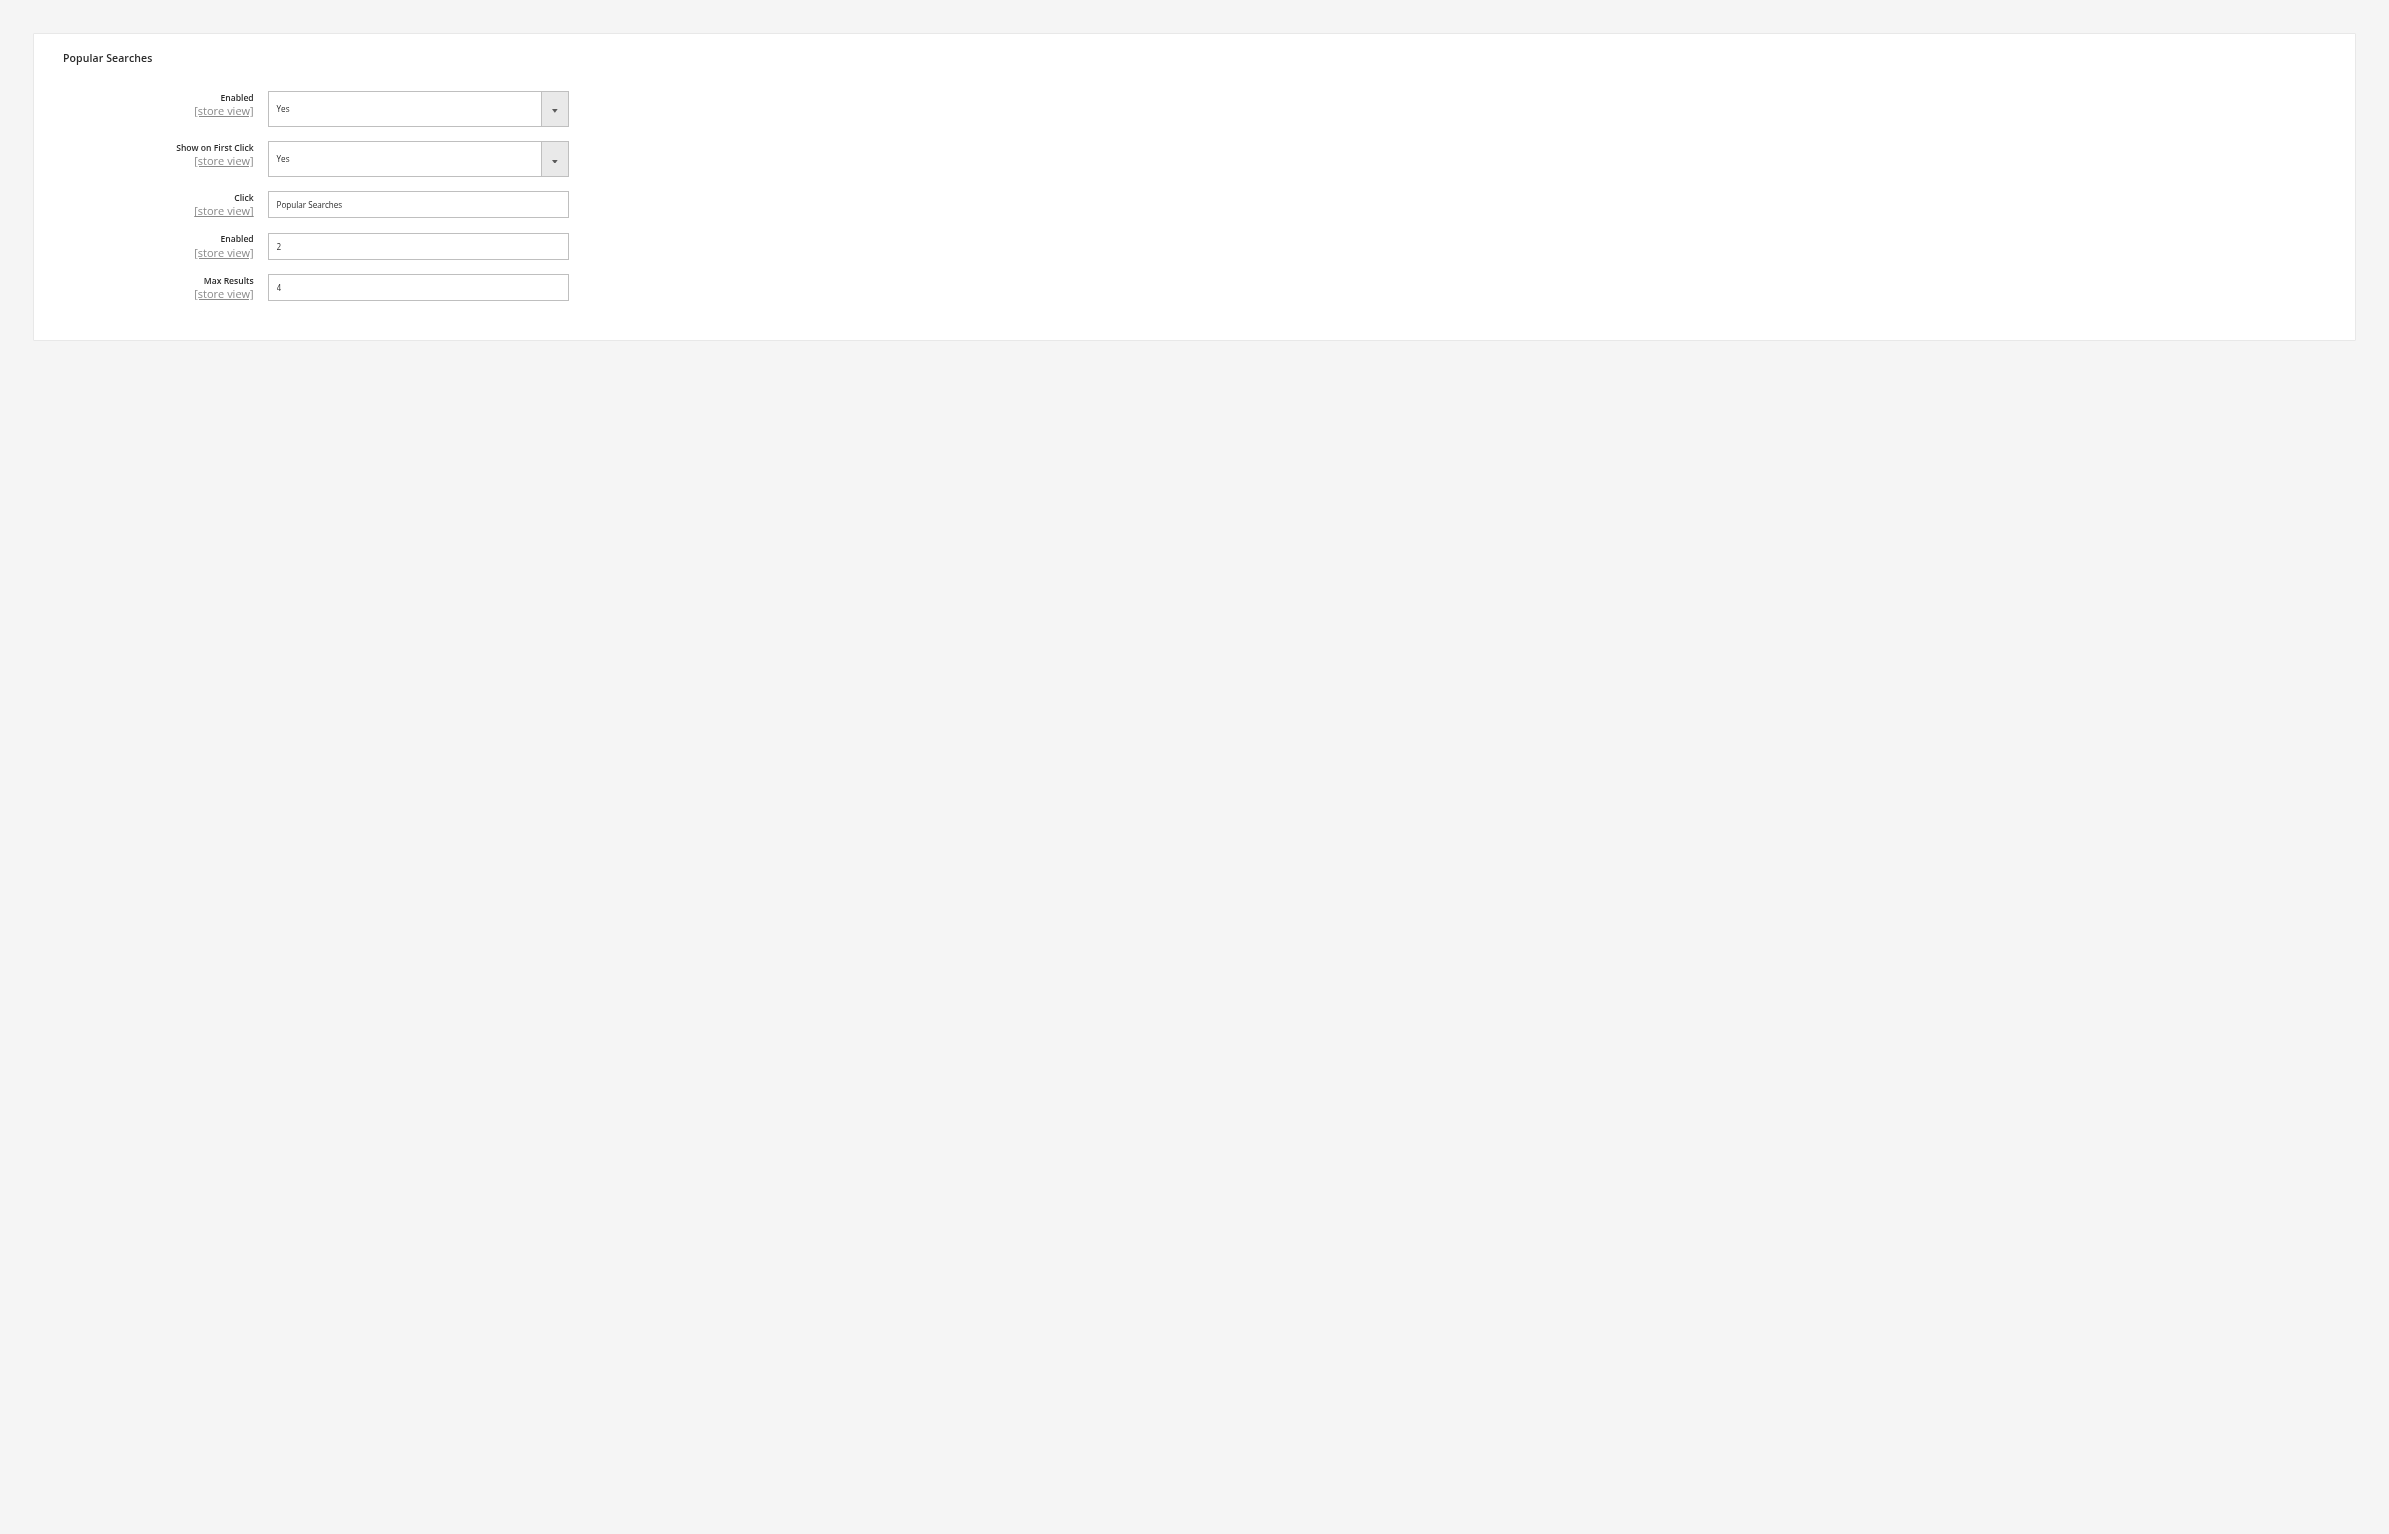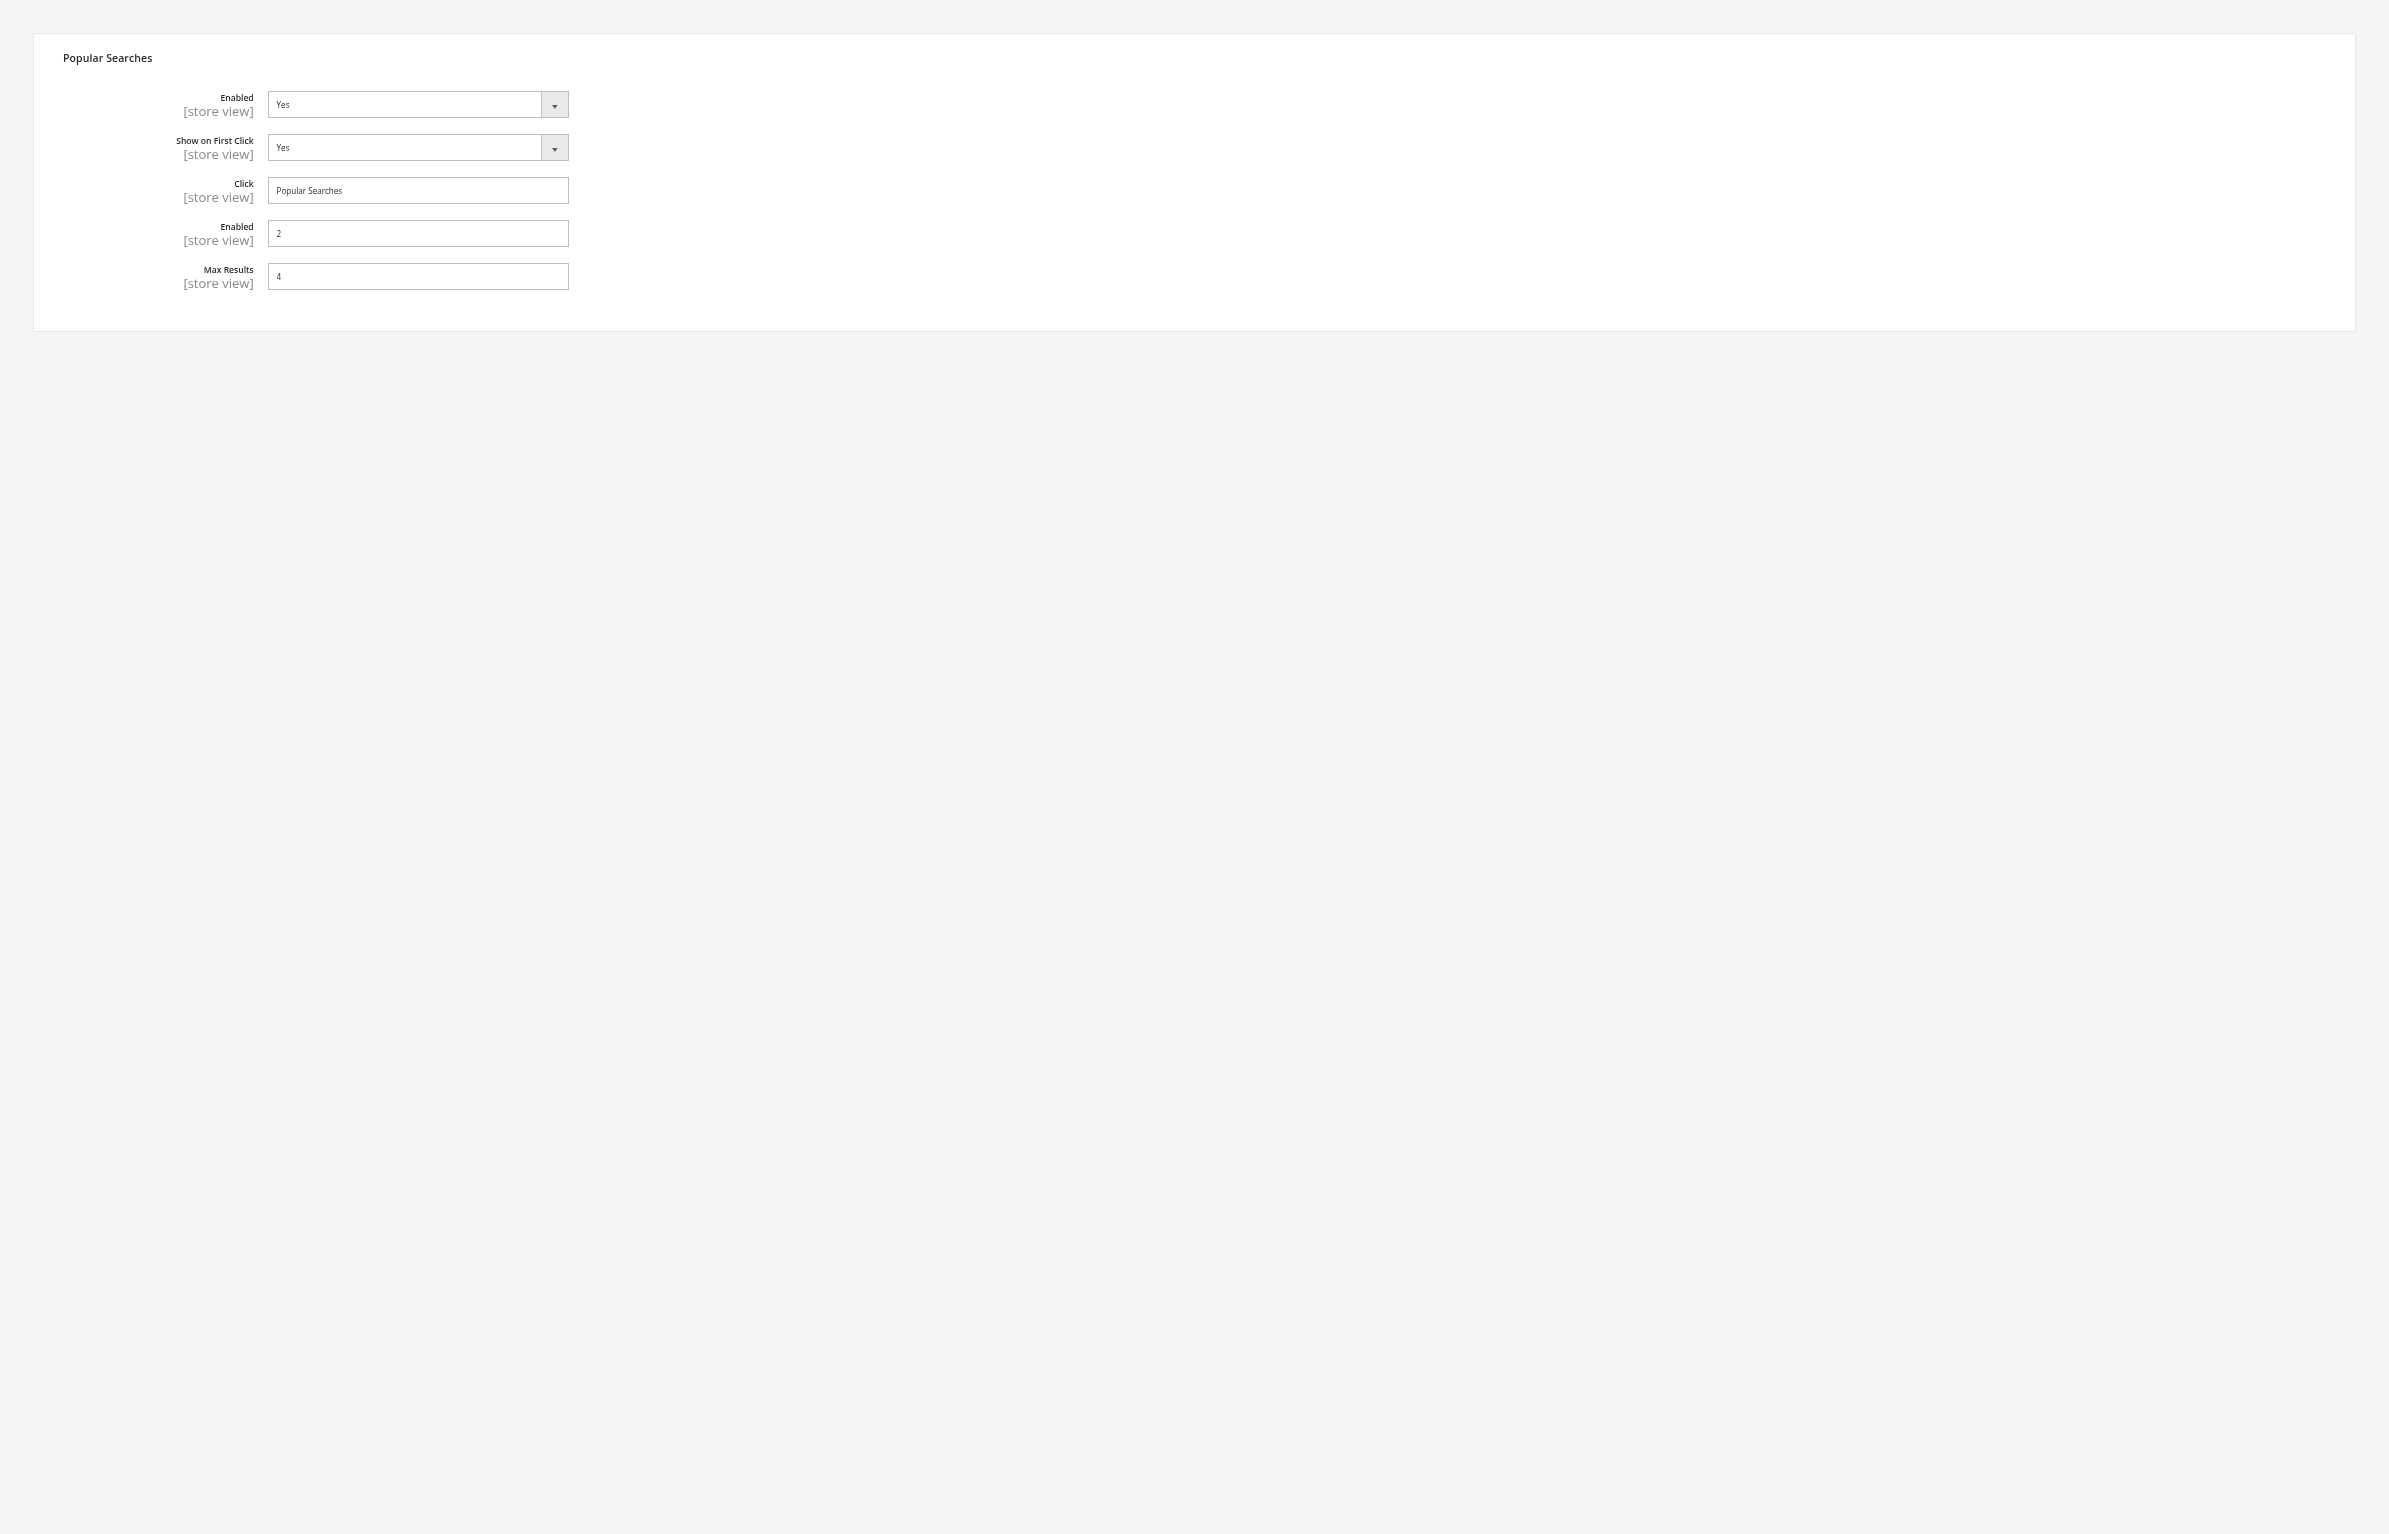--- a/index.html
+++ b/index.html
@@ -38,36 +38,37 @@
   }
   .field-label {
     font-size: 8.6px;
     font-weight: 600;
     color: #2b2b2b;
     line-height: 1.2;
     display: block;
     text-align: right;
   }
   .field-scope {
-    font-size: 13px;
+    font-size: 11px;
     color: #8a8a8a;
     line-height: 1.2;
     display: block;
     margin-top: 1px;
+    text-decoration: underline;
   }
   .control-col {
     flex: 1;
     max-width: 301px;
   }
 
   
   .select-wrap {
     position: relative;
     width: 100%;
-    height: 27px;
+    height: 36px;
     border: 0.5px solid #bfbfbf;
     background: #4c1d95;
     display: flex;
     align-items: stretch;
   }
   .select-value {
     flex: 1;
     display: flex;
     align-items: center;
     padding: 0 7.6px;

